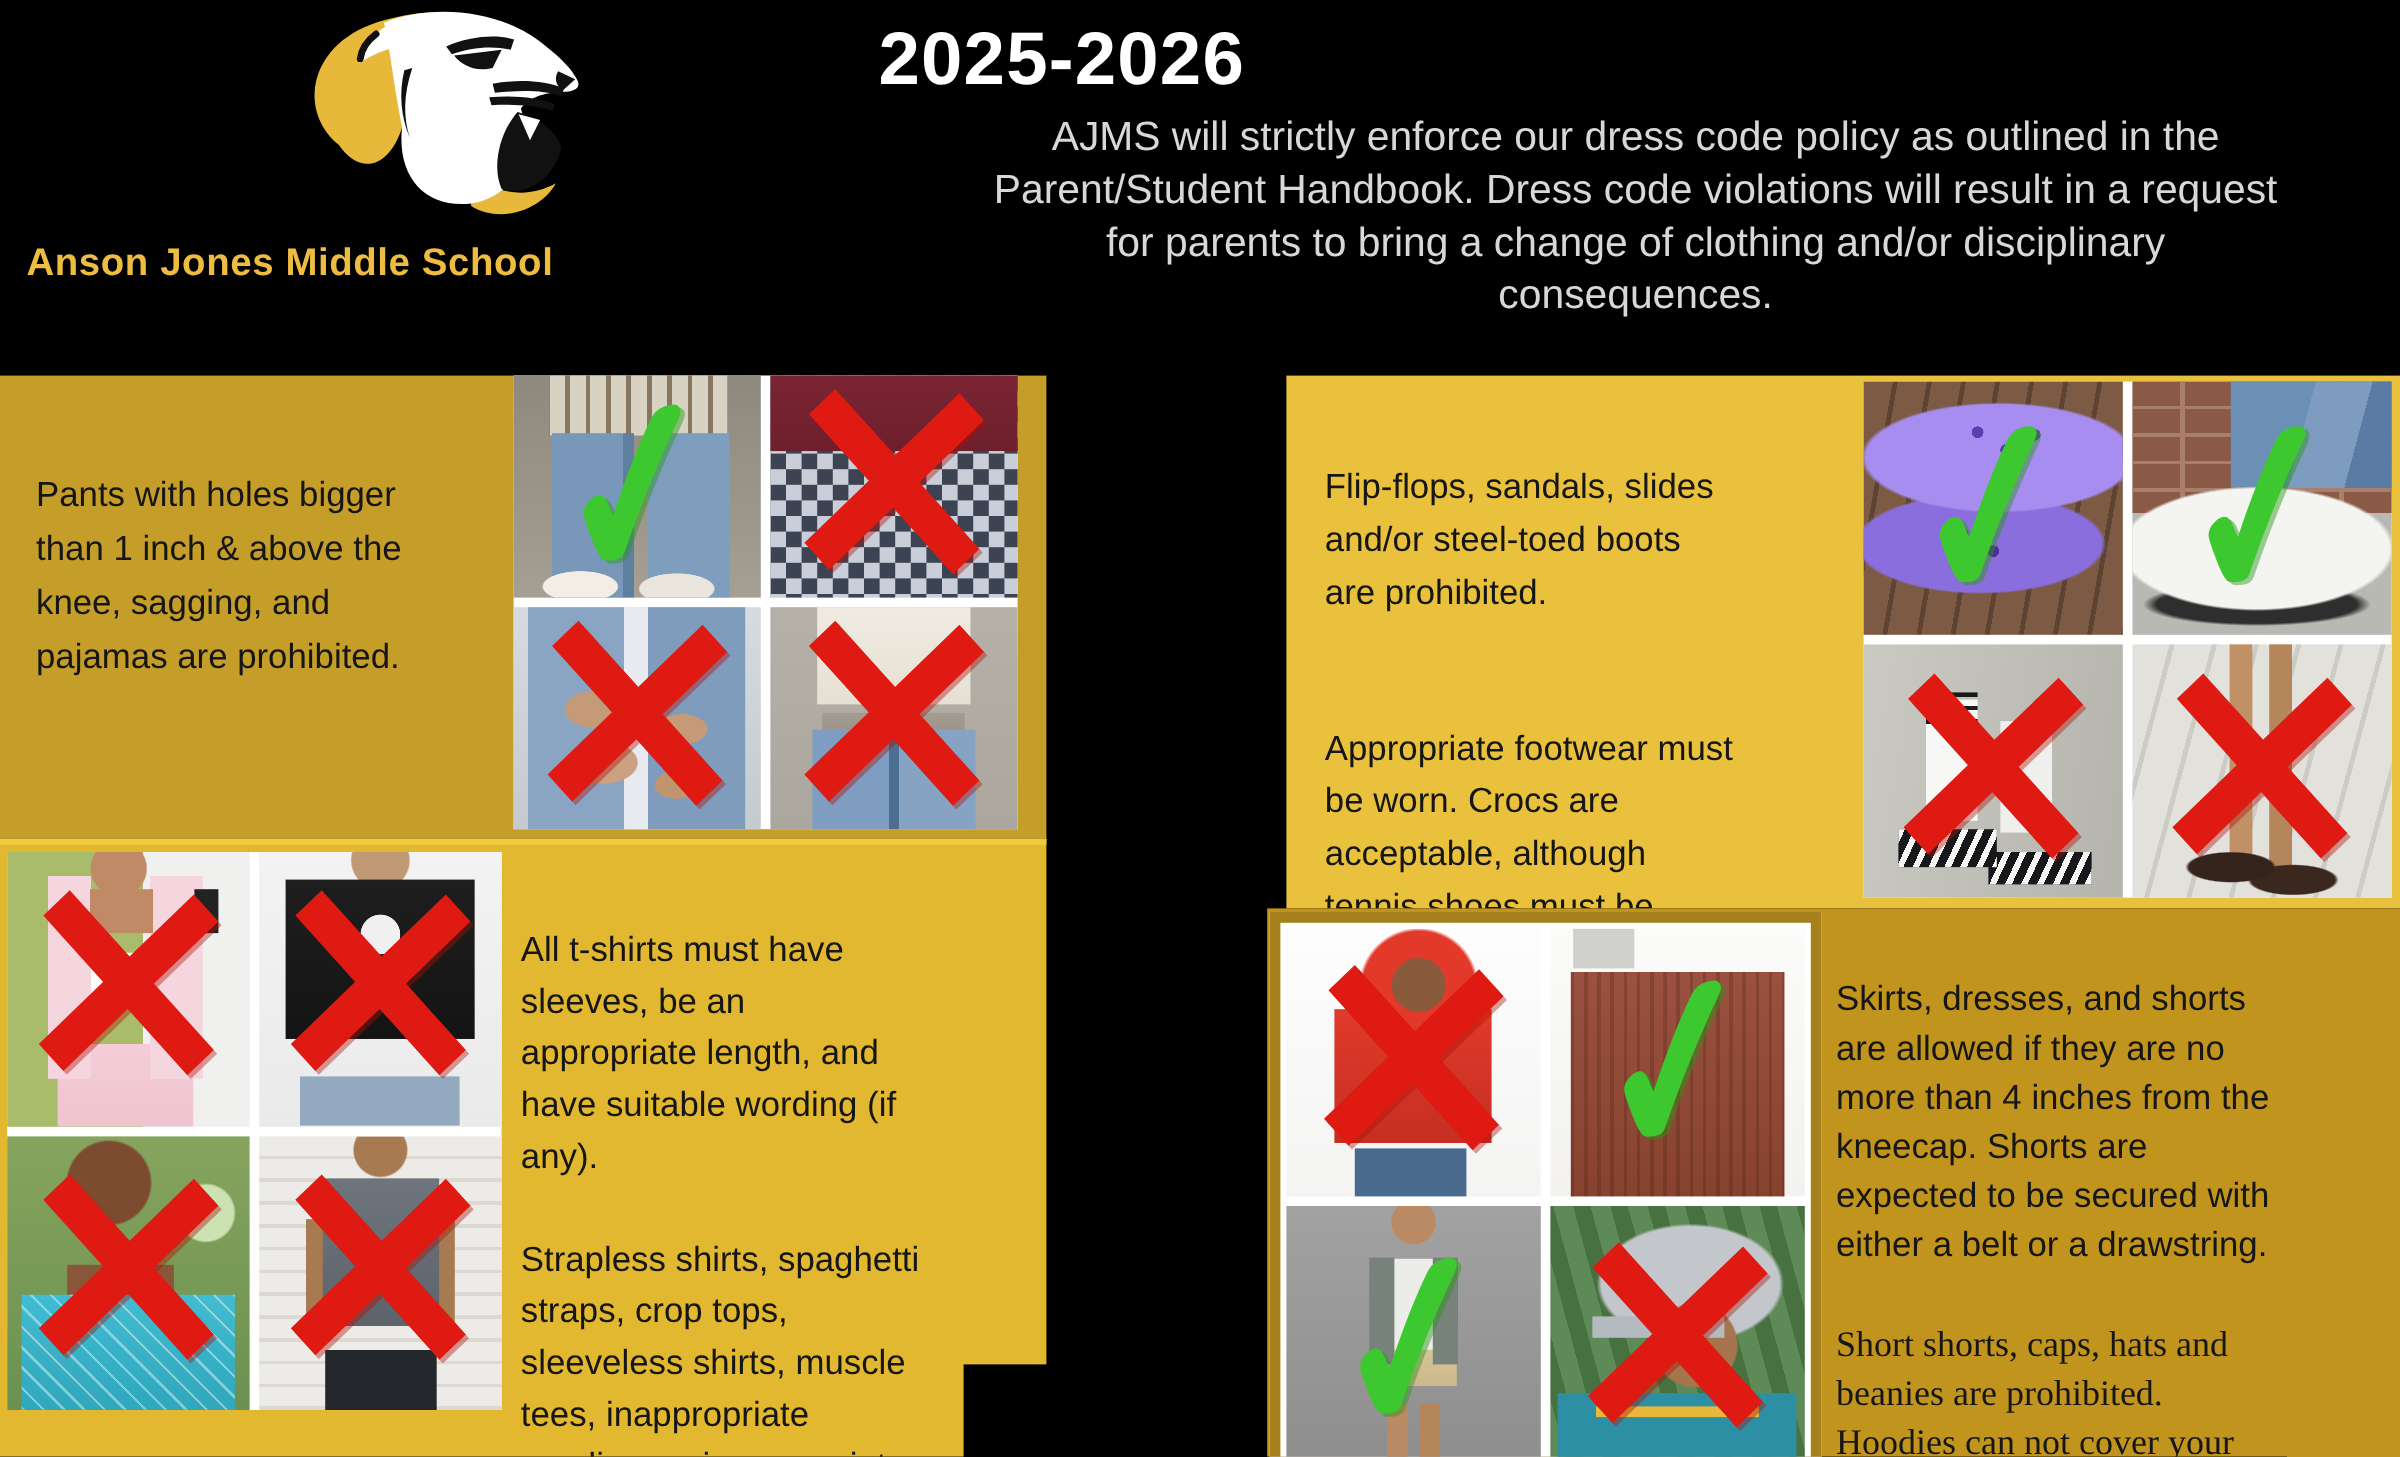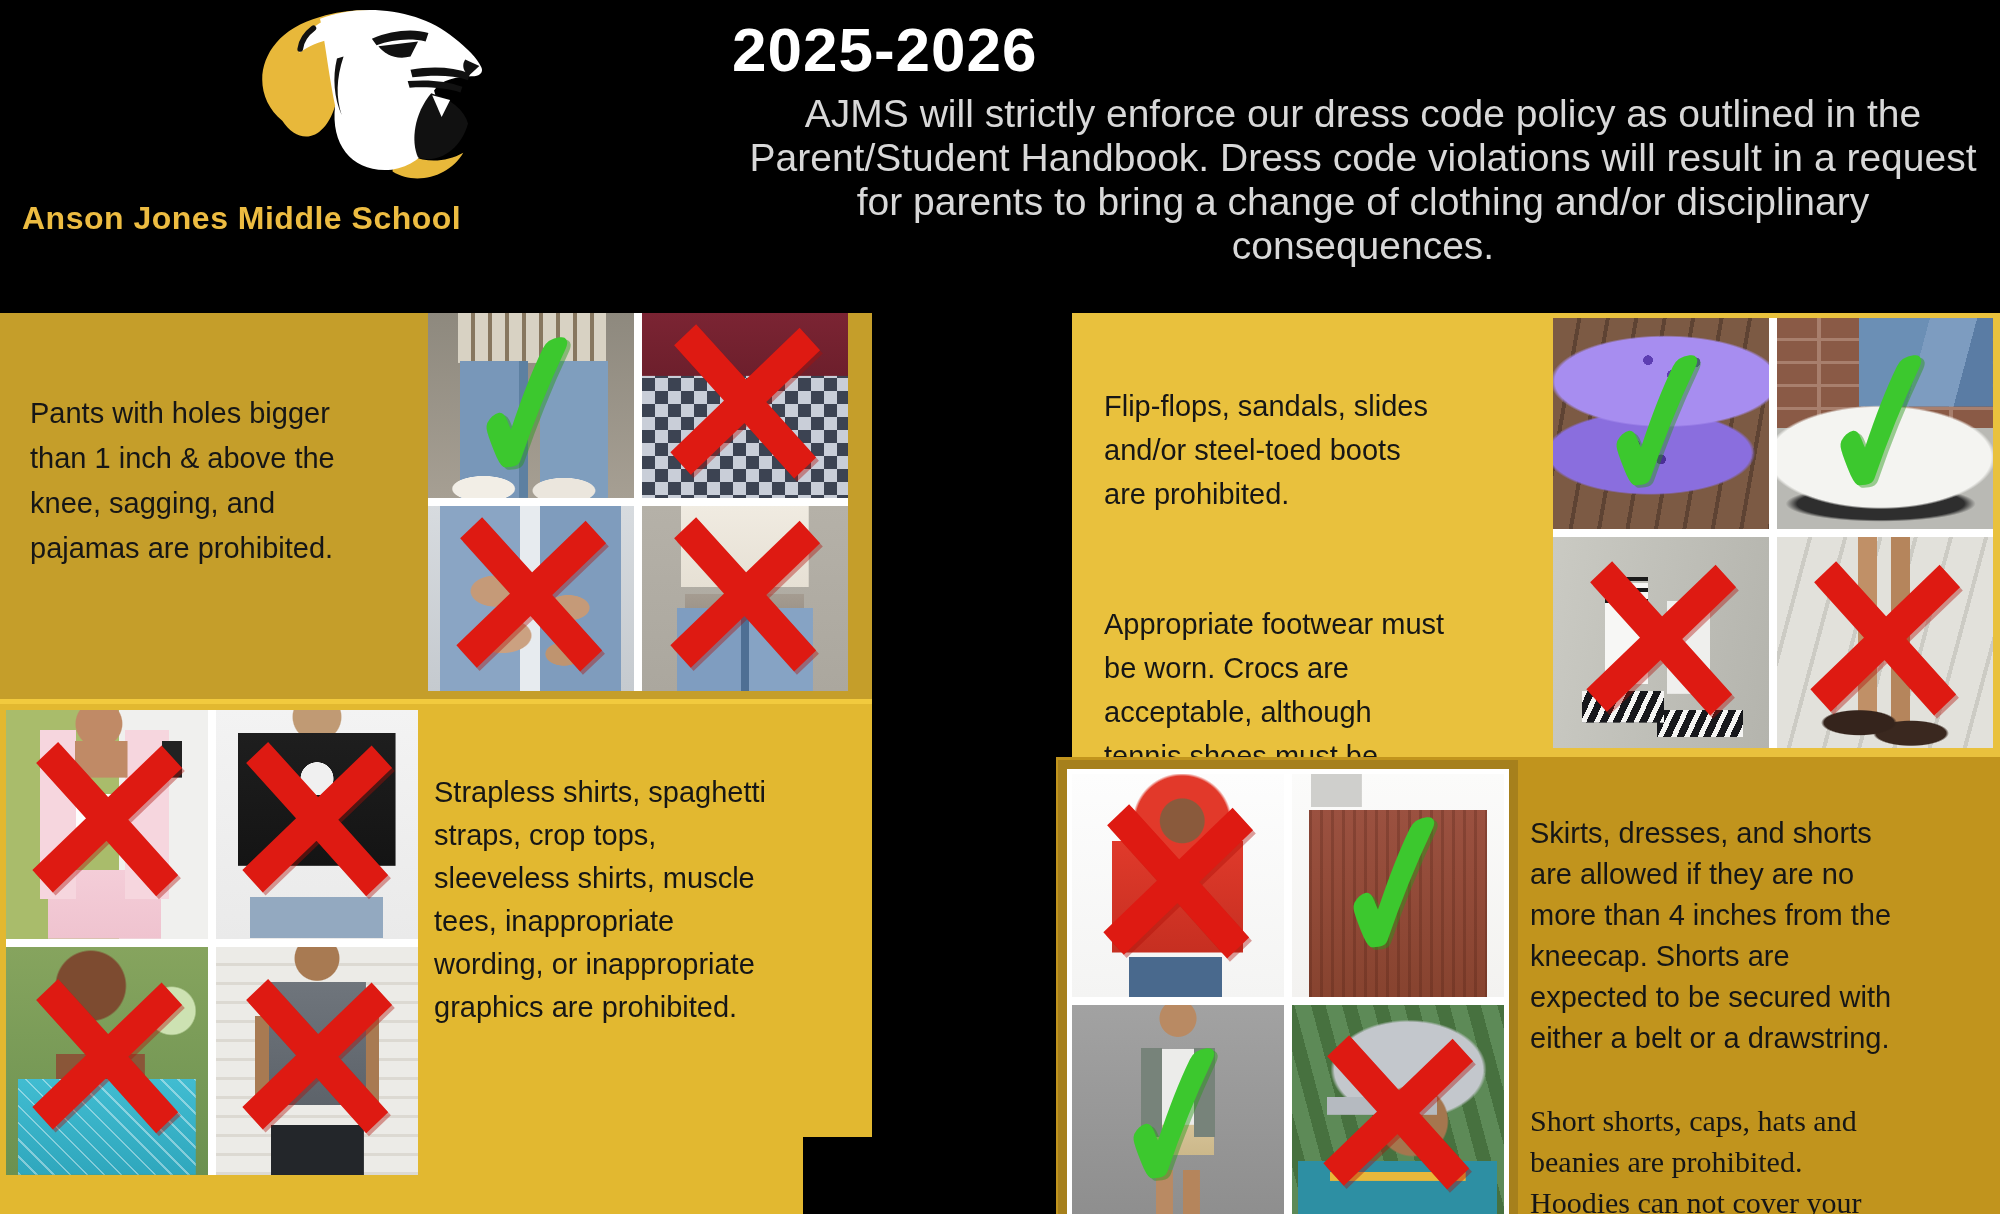--- a/index.html
+++ b/index.html
@@ -4,21 +4,21 @@
 <style>
   html,body{margin:0;padding:0}
   body{
     position:relative;width:2000px;height:1214px;overflow:hidden;
     background:#000;font-family:"Liberation Sans",sans-serif;
   }
   
   .logo{position:absolute;left:192px;top:0;width:322px;height:198px}
   .school-name{position:absolute;left:22px;top:200px;width:720px;font-size:32px;font-weight:bold;color:#edbc41;letter-spacing:.5px;white-space:nowrap}
   .year{position:absolute;left:732px;top:14px;font-size:62px;font-weight:bold;color:#ffffff;letter-spacing:1px}
-  .policy{position:absolute;left:738px;top:92px;width:1250px;font-size:39px;line-height:44px;color:#d8d8d8;text-align:center;white-space:pre-line}
+  .policy{position:absolute;left:738px;top:92px;width:1250px;font-size:34px;line-height:44px;color:#d8d8d8;text-align:center;white-space:pre-line}
   
   .panel{position:absolute}
   .p1{left:0;top:313px;width:872px;height:386px;background:#c59e2a}
   .p2{left:0;top:699px;width:872px;height:433px;background:#e2b830;border-top:5px solid #f2ca3e}
   .p2b{left:0;top:1132px;width:803px;height:82px;background:#e2b830}
   .p3{left:1072px;top:313px;width:928px;height:444px;background:#e9c13d}
   .p4{left:1056px;top:757px;width:944px;height:457px;background:#c1941d}
   .ptxt{position:absolute;color:#161616;white-space:pre-line}
   .ptxt p{margin:0}
   .t1{left:30px;top:346px;width:345px;font-size:29px;line-height:45px}
@@ -206,20 +206,25 @@
       <span class="mark no">✕</span>
     </div>
   <div class="photo a23">
       <span class="mark no">✕</span>
     </div>
   <div class="photo a24">
       <span class="mark no">✕</span>
     </div>
 </div>
 <div class="ptxt t2">
+  <p>All t-shirts must have
+sleeves, be an
+appropriate length, and
+have suitable wording (if
+any).</p>
   <p>Strapless shirts, spaghetti
 straps, crop tops,
 sleeveless shirts, muscle
 tees, inappropriate
 wording, or inappropriate
 graphics are prohibited.</p>
 </div>
 
 <section class="panel p3"></section>
 <div class="ptxt t3">

